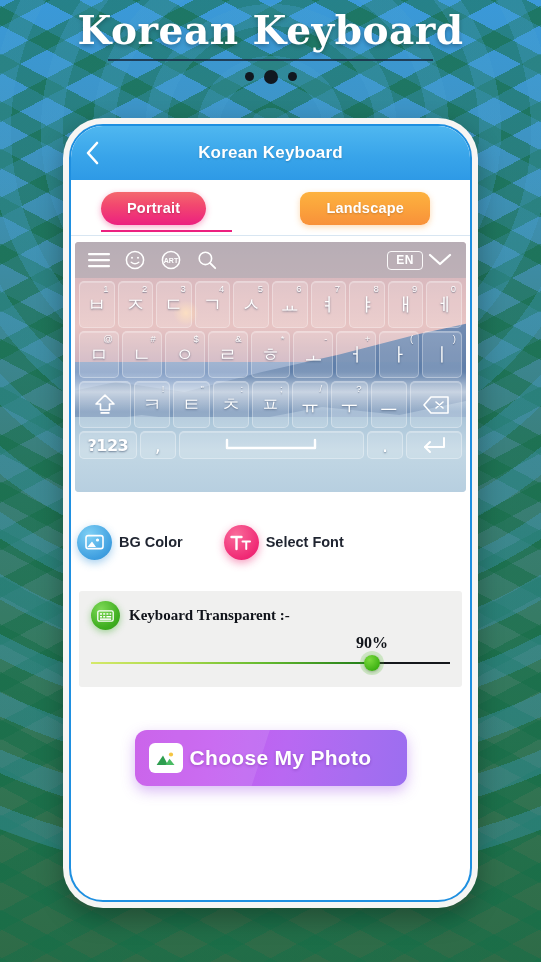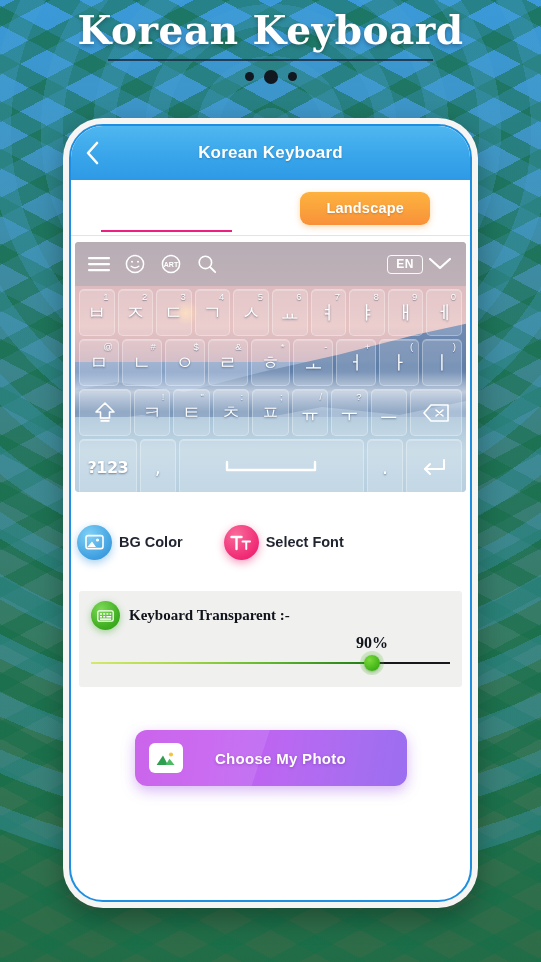--- a/index.html
+++ b/index.html
@@ -178,21 +178,21 @@
     background: linear-gradient(180deg,#a9c4d8 0%, #c2d7e4 45%, #b7cfe0 100%);
   }
   #kb-photo .haze {
     position: absolute; left:0; right:0; top: 52%; height: 16%;
     background: linear-gradient(180deg, rgba(255,255,255,0), rgba(255,255,255,.55), rgba(255,255,255,0));
   }
 
   
   #kb-toolbar {
     position: relative; z-index: 2;
-    height: 44px;
+    height: 36px;
     background: rgba(168,170,176,.55);
     display: flex; align-items: center;
     padding: 0 9px;
     box-sizing: border-box;
   }
   .kb-tool-icon {
     width: 30px; height: 30px;
     display: flex; align-items: center; justify-content: center;
     cursor: pointer;
     margin-right: 6px;
@@ -240,21 +240,21 @@
     color: rgba(255,255,255,.95);
     text-shadow: 0 1px 1px rgba(40,60,90,.5);
   }
   .key.wide-shift { flex: 1.45 1 0; }
   .key.wide-bs    { flex: 1.45 1 0; }
   .key.k-sym      { flex: 1.55 1 0; font-size: 16px; font-weight: bold; letter-spacing: -.5px; }
   .key.k-comma    { flex: .95 1 0; }
   .key.k-space    { flex: 5.1 1 0; }
   .key.k-period   { flex: .95 1 0; }
   .key.k-enter    { flex: 1.5 1 0; }
-  .row4 .key { height: 56px; }
+  .row4 .key { height: 28px; }
 
   
   #options {
     display: flex; align-items: center;
     margin-top: 27px;
     padding-left: 6px;
     height: 46px;
     gap: 19px;
   }
   .opt { display: flex; align-items: center; cursor: pointer; }
@@ -343,21 +343,21 @@
     pointer-events: none;
   }
   #choose-icon {
     width: 34px; height: 30px; border-radius: 6px;
     background: #ffffff;
     display: flex; align-items: center; justify-content: center;
     flex: 0 0 auto; position: relative; z-index: 2;
   }
   #choose-label {
     flex: 1; text-align: center;
-    color: #ffffff; font-size: 15px; font-weight: bold;
+    color: #ffffff; font-size: 21px; font-weight: bold;
     letter-spacing: .3px;
     text-shadow: 0 1px 3px rgba(80,20,120,.35);
     position: relative; z-index: 2;
     padding-right: 14px;
   }
 </style>
 </head>
 <body>
 
 <div id="page">
@@ -383,20 +383,21 @@
           <span>
             <svg width="15" height="24" viewBox="0 0 15 24" fill="none">
               <path d="M12 2 L3 12 L12 22" stroke="#ffffff" stroke-width="2.6" stroke-linecap="round" stroke-linejoin="round"></path>
             </svg>
           </span>
         </div>
         <div id="appbar-title">Korean Keyboard</div>
       </div>
 
       <div id="tabs">
+        <button class="tab-btn" id="tab-portrait">Portrait</button>
         <button class="tab-btn" id="tab-landscape">Landscape</button>
         <div id="tab-portrait-underline"></div>
         <div id="tabs-divider"></div>
       </div>
 
       <div id="kb">
 
         <div id="kb-photo">
           <div class="sky"></div>
           <div class="sun"></div>

